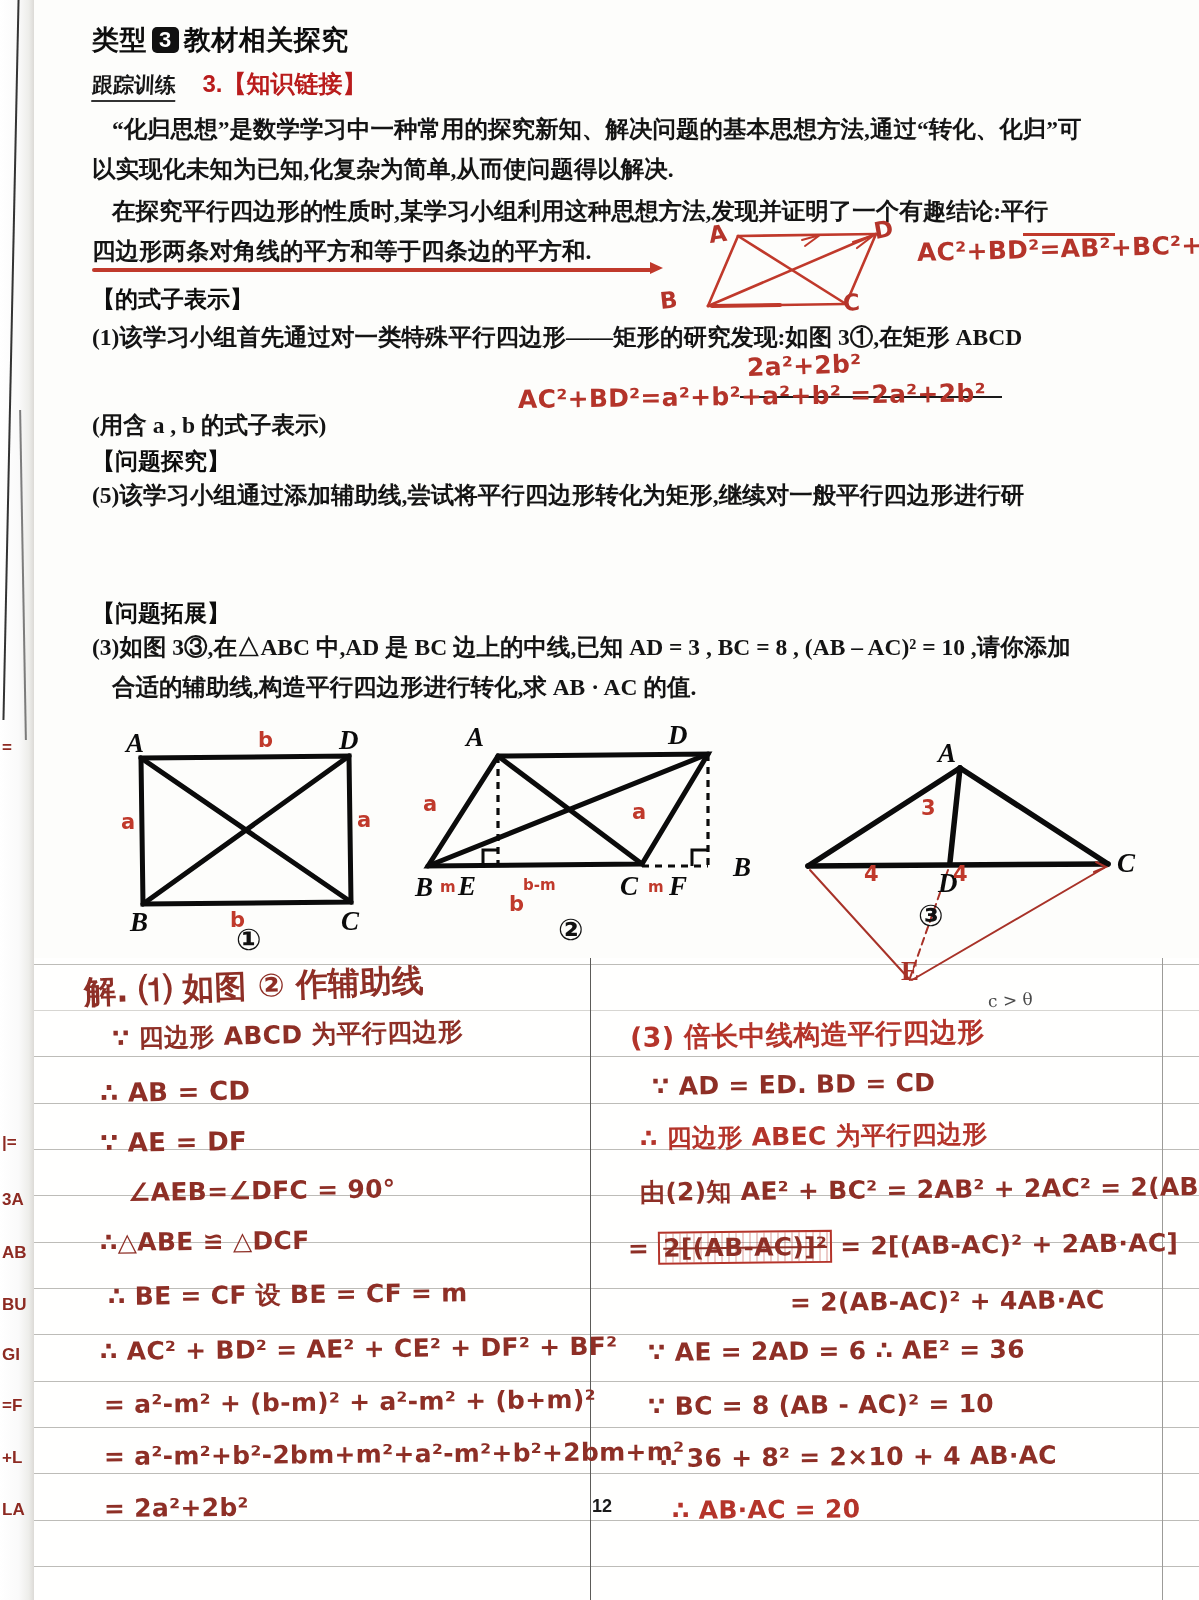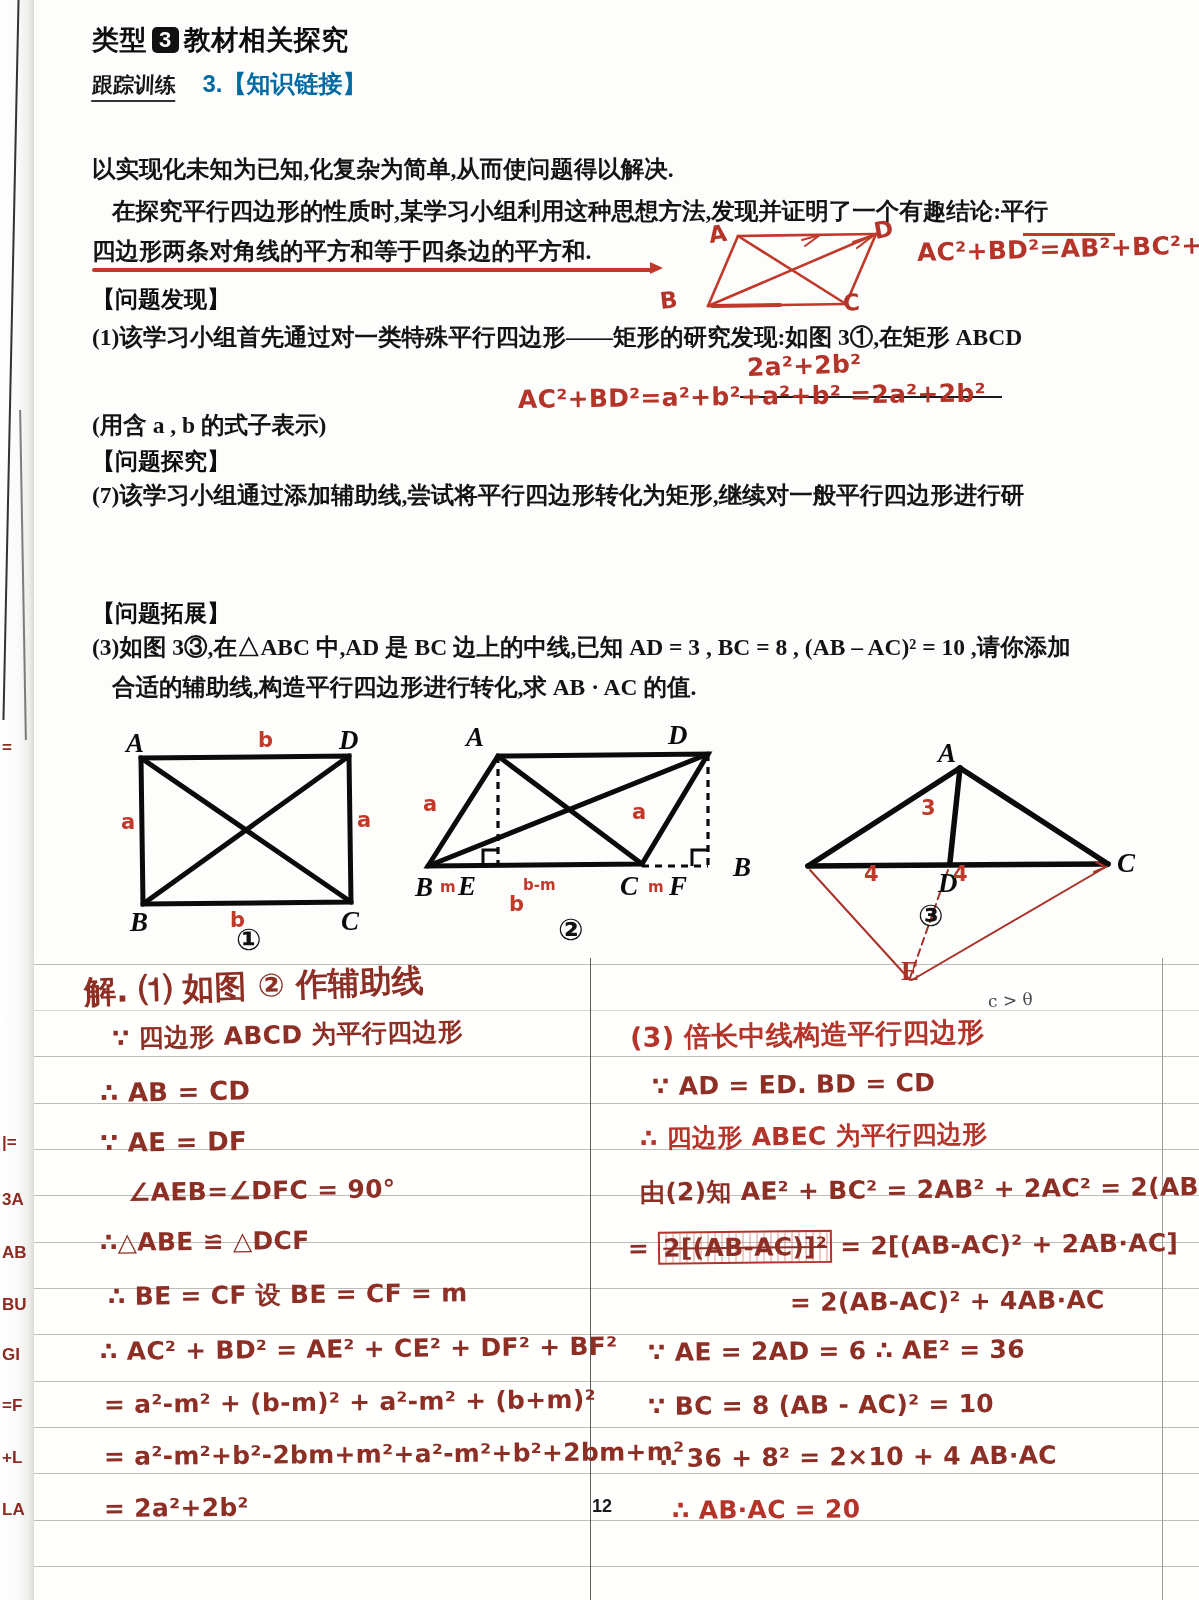--- a/index.html
+++ b/index.html
@@ -52,21 +52,21 @@
     font-family:"Liberation Sans", sans-serif;
   }
   .track-tag {
     display:inline-block; font-weight:800; font-size:21px; color:#171717;
     transform: skewX(-3deg);
     border-bottom:2px solid #333;
     padding-bottom:1px;
   }
   .track-title {
     display:inline-block; margin-left:22px;
-    font-weight:800; font-size:24px; color:#0369a1;
+    font-weight:800; font-size:24px; color:#b91c1c;
   }
 
   .para {
     position:absolute; font-size:23.5px; line-height:1;
     white-space:nowrap; font-weight:600;
     font-family:"Liberation Serif", serif;
   }
   .sec-head {
     position:absolute; font-family:"Liberation Sans", sans-serif;
     font-weight:800; font-size:23px; color:#0d0d0d; white-space:nowrap;
@@ -181,34 +181,35 @@
 
   <div class="type-head">
     <span>类型</span><span class="num-badge">3</span><span>教材相关探究</span>
   </div>
 
   <div class="track-row">
     <span class="track-tag">跟踪训练</span>
     <span class="track-title">3.【知识链接】</span>
   </div>
 
+  <div class="para" style="left:112px; top:118px;">“化归思想”是数学学习中一种常用的探究新知、解决问题的基本思想方法,通过“转化、化归”可</div>
   <div class="para" style="left:112px; top:200px;">在探究平行四边形的性质时,某学习小组利用这种思想方法,发现并证明了一个有趣结论:平行</div>
   <div class="para" style="left:92px;  top:158px;">以实现化未知为已知,化复杂为简单,从而使问题得以解决.</div>
   <div class="para" style="left:92px;  top:240px;">四边形两条对角线的平方和等于四条边的平方和.</div>
 
   <div class="redunderline" style="left:92px; top:268px; width:560px;"></div>
   <div class="redarrow" style="left:650px; top:262px;"></div>
 
-  <div class="sec-head" style="left:92px; top:284px;">【问题发现】</div>
+  <div class="sec-head" style="left:92px; top:284px;">【的式子表示】</div>
   <div class="para" style="left:92px; top:326px;">(1)该学习小组首先通过对一类特殊平行四边形——矩形的研究发现:如图 3①,在矩形 ABCD</div>
   <div class="blank-line" style="left:740px; top:396px; width:262px;"></div>
   <div class="para" style="left:92px; top:414px;">(用含 a , b 的式子表示)</div>
 
   <div class="sec-head" style="left:92px; top:446px;">【问题探究】</div>
-  <div class="para" style="left:92px; top:484px;">(7)该学习小组通过添加辅助线,尝试将平行四边形转化为矩形,继续对一般平行四边形进行研</div>
+  <div class="para" style="left:92px; top:484px;">(5)该学习小组通过添加辅助线,尝试将平行四边形转化为矩形,继续对一般平行四边形进行研</div>
 
   <div class="sec-head" style="left:92px; top:598px;">【问题拓展】</div>
   <div class="para" style="left:92px; top:636px;text-align:center;">(3)如图 3③,在△ABC 中,AD 是 BC 边上的中线,已知 AD = 3 , BC = 8 , (AB – AC)² = 10 ,请你添加</div>
   <div class="para" style="left:112px; top:676px;">合适的辅助线,构造平行四边形进行转化,求 AB · AC 的值.</div>
 
   <svg width="300" height="110" style="position:absolute; left:660px; top:222px;">
     <g stroke="#c0392b" stroke-width="2.6" fill="none" stroke-linecap="round">
       <path d="M48 84 L78 14"></path>
       <path d="M78 14 L216 12"></path>
       <path d="M48 84 L186 82"></path>

